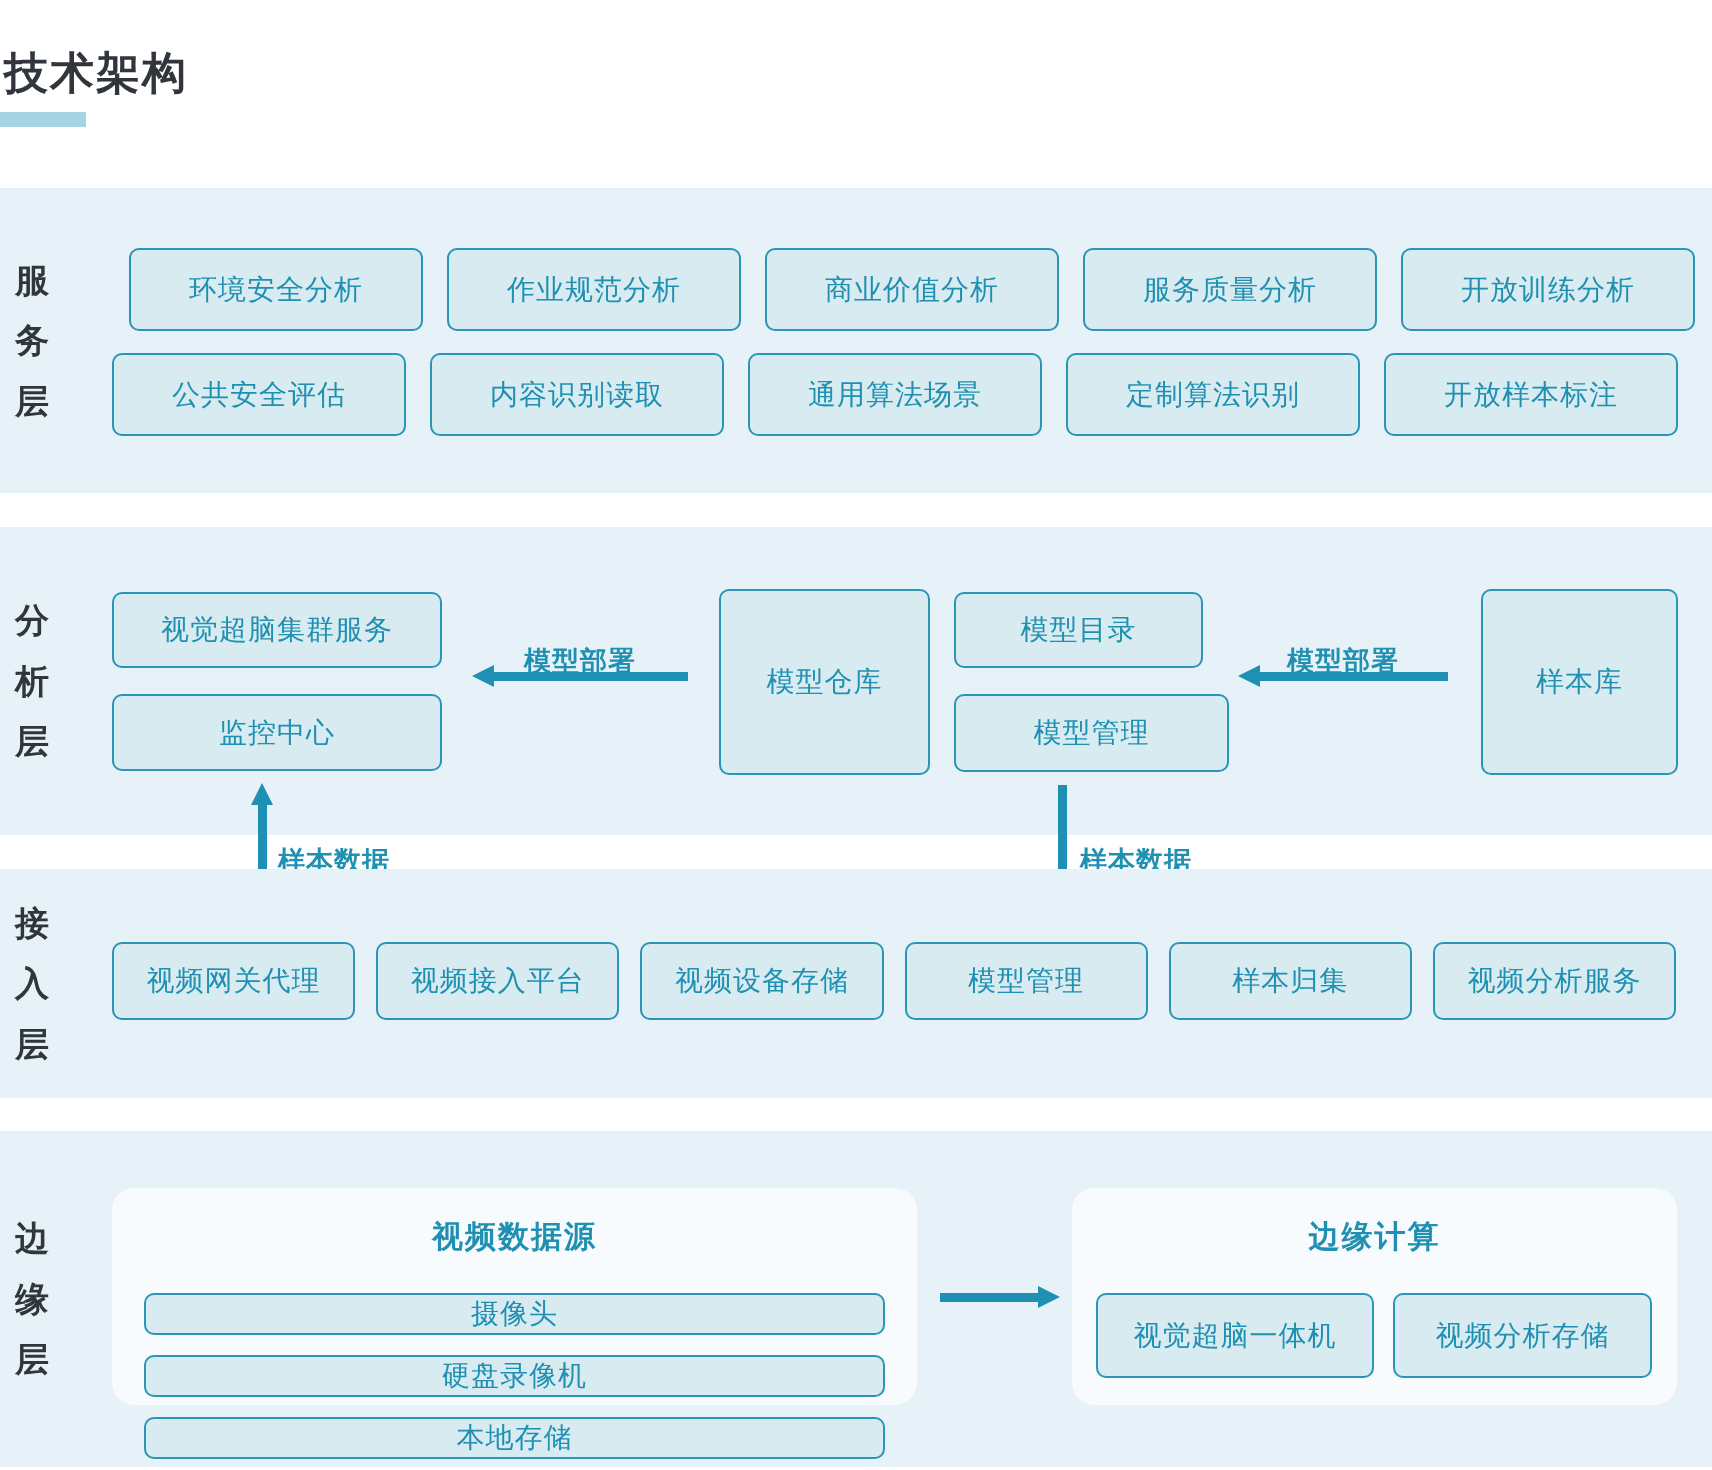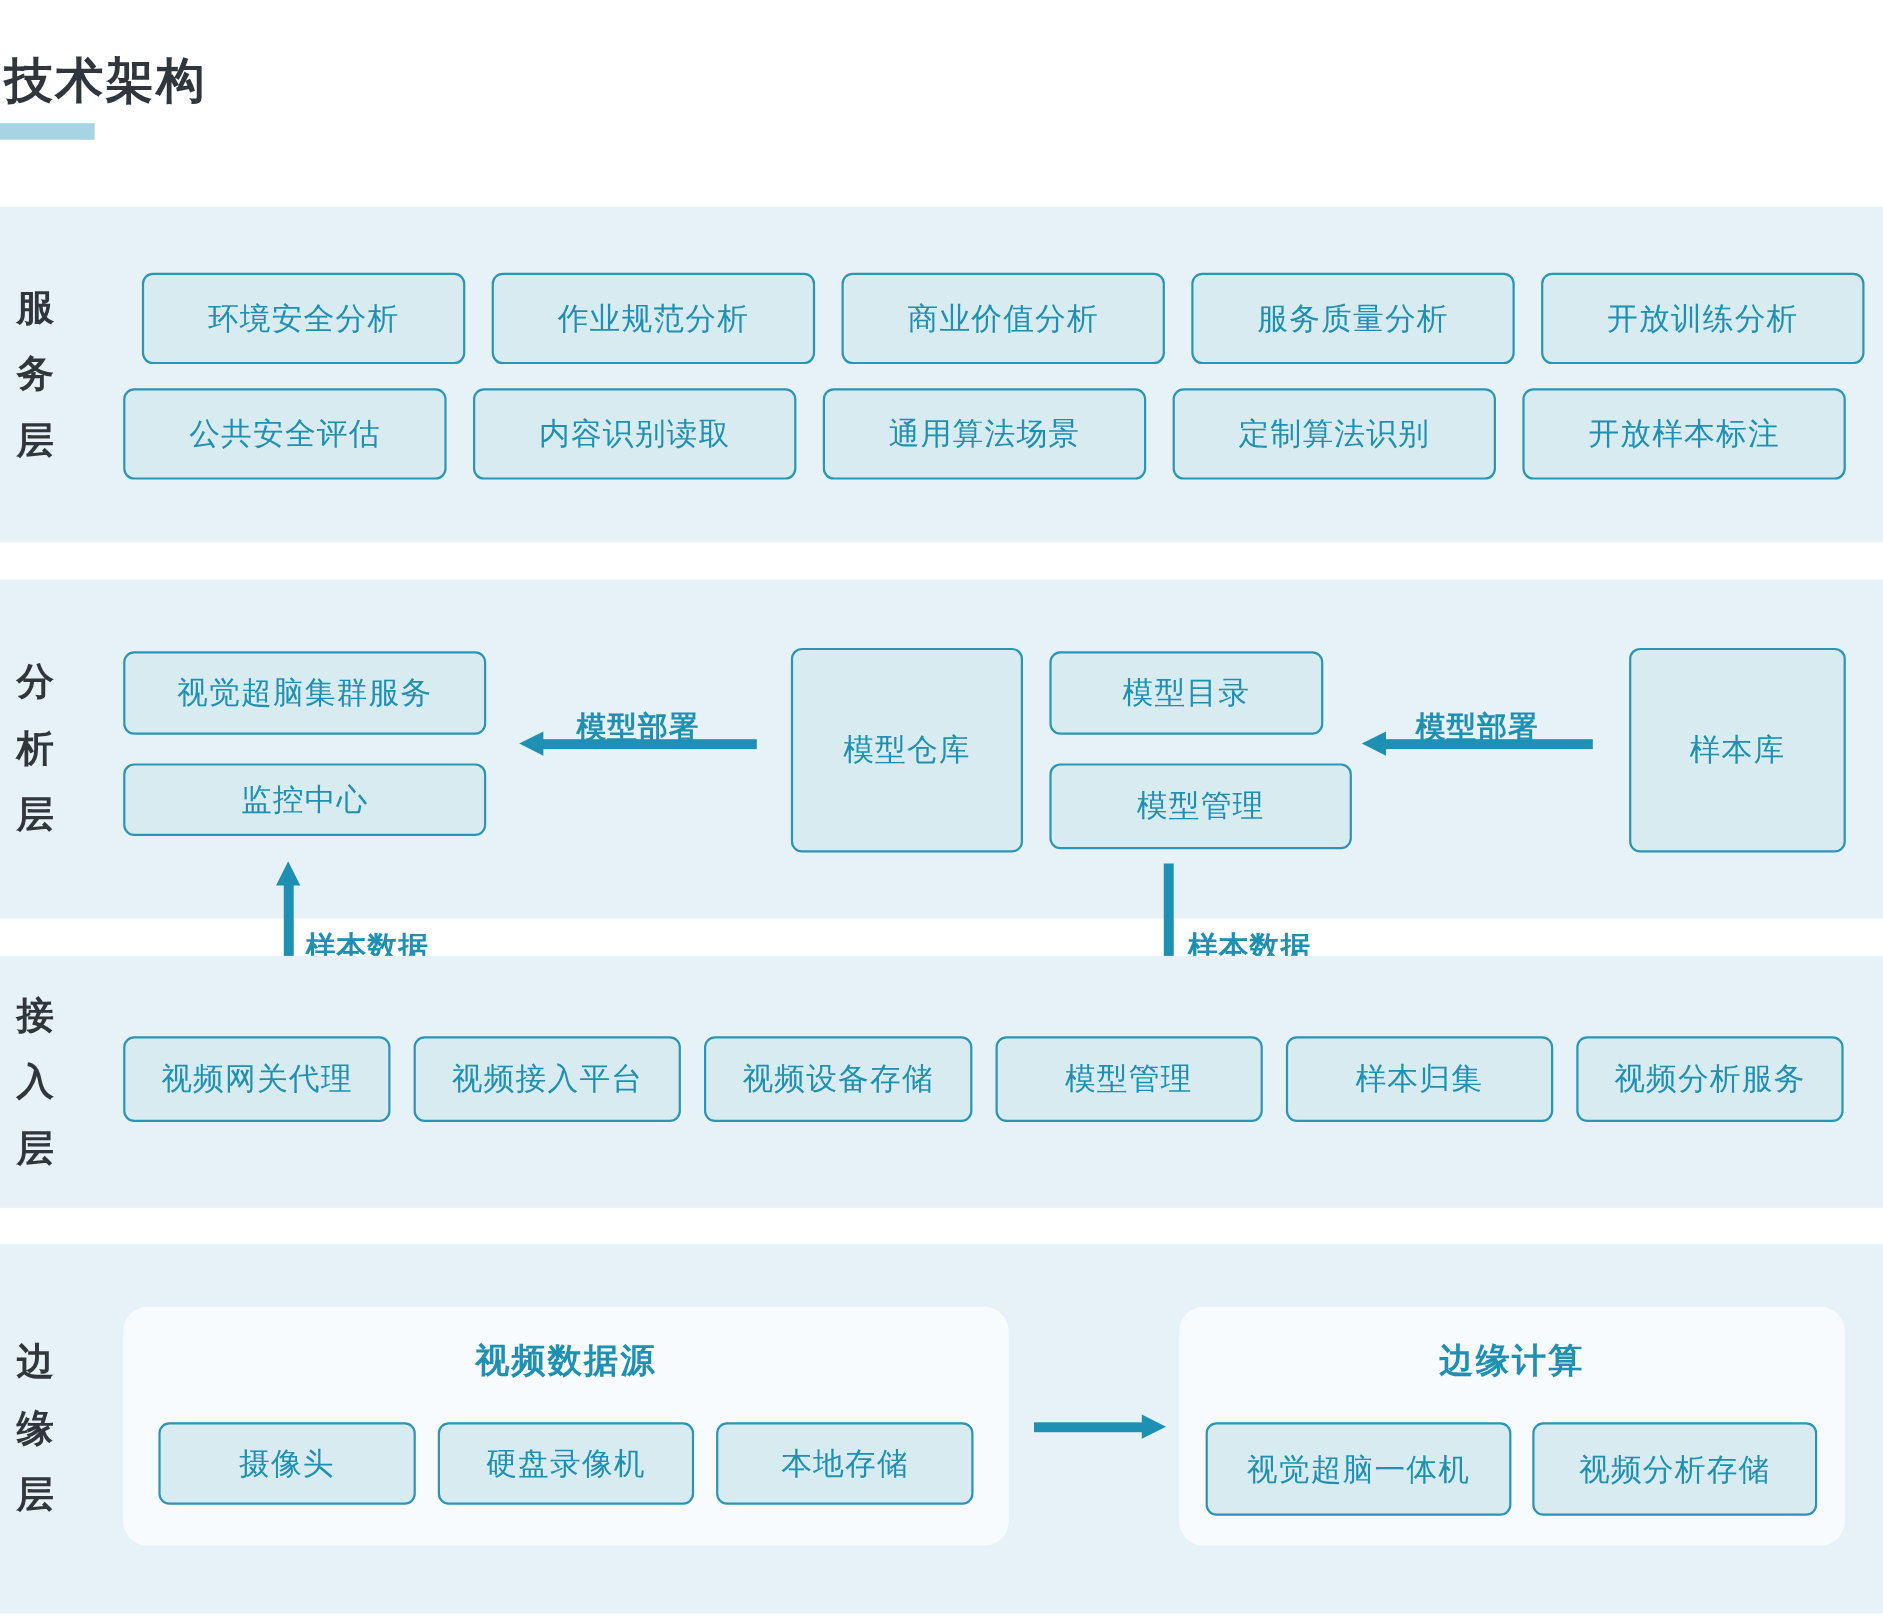--- a/index.html
+++ b/index.html
@@ -88,21 +88,21 @@
       <div class="node">通用算法场景</div>
       <div class="node">定制算法识别</div>
       <div class="node">开放样本标注</div>
     </div>
   </section>
 
   <section class="band band-analysis">
     <div class="layer-label">分析层</div>
 
     <div class="node abs" style="left:112px;top:65px;width:330px;height:76px;">视觉超脑集群服务</div>
-    <div class="node abs" style="left:112px;top:167px;width:330px;height:66px;text-align:right;">监控中心</div>
+    <div class="node abs" style="left:112px;top:167px;width:330px;height:77px;text-align:right;">监控中心</div>
 
     <div class="flow-label centered" style="left:472px;top:100px;width:216px;">模型部署</div>
     <div class="harrow left" style="left:472px;top:138px;width:216px;">
       <span class="head"></span>
       <span class="bar"></span>
     </div>
 
     <div class="node abs" style="left:719px;top:62px;width:211px;height:186px;">模型仓库</div>
 
     <div class="node abs" style="left:954px;top:65px;width:249px;height:76px;">模型目录</div>
@@ -139,21 +139,21 @@
       <div class="node">样本归集</div>
       <div class="node">视频分析服务</div>
     </div>
   </section>
 
   <section class="band band-edge">
     <div class="layer-label">边缘层</div>
 
     <div class="group-container" style="left:112px;top:57px;width:805px;height:217px;">
       <div class="group-title">视频数据源</div>
-      <div class="row" style="left:32px;top:105px;width:741px;height:75px;gap:20px;">
+      <div class="row" style="left:32px;top:105px;width:741px;height:63px;gap:20px;flex-direction:column;">
         <div class="node">摄像头</div>
         <div class="node">硬盘录像机</div>
         <div class="node">本地存储</div>
       </div>
     </div>
 
     <div class="harrow right" style="left:940px;top:155px;width:120px;">
       <span class="bar"></span>
       <span class="head"></span>
     </div>

